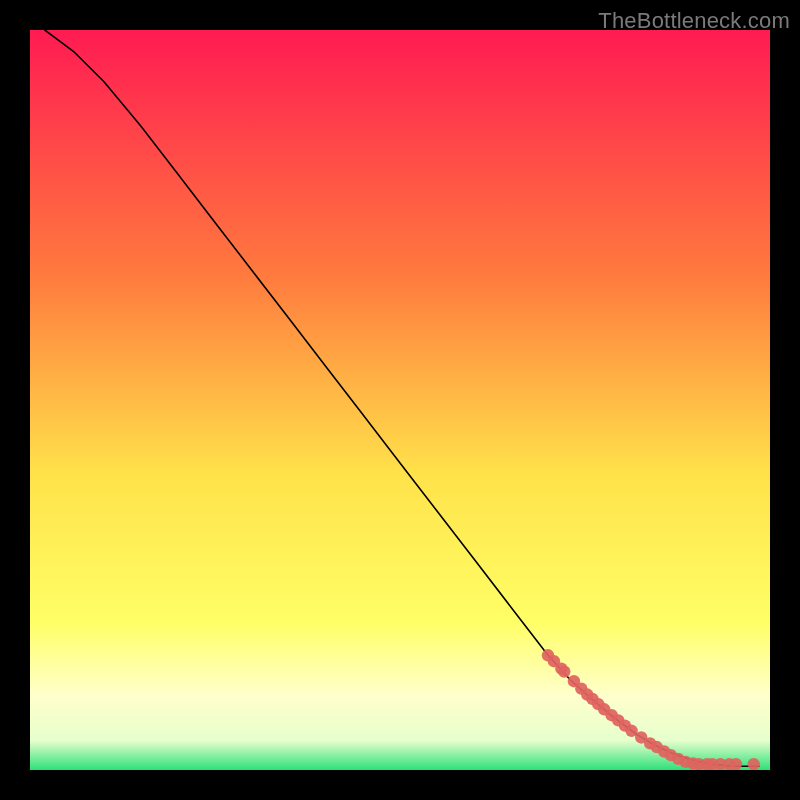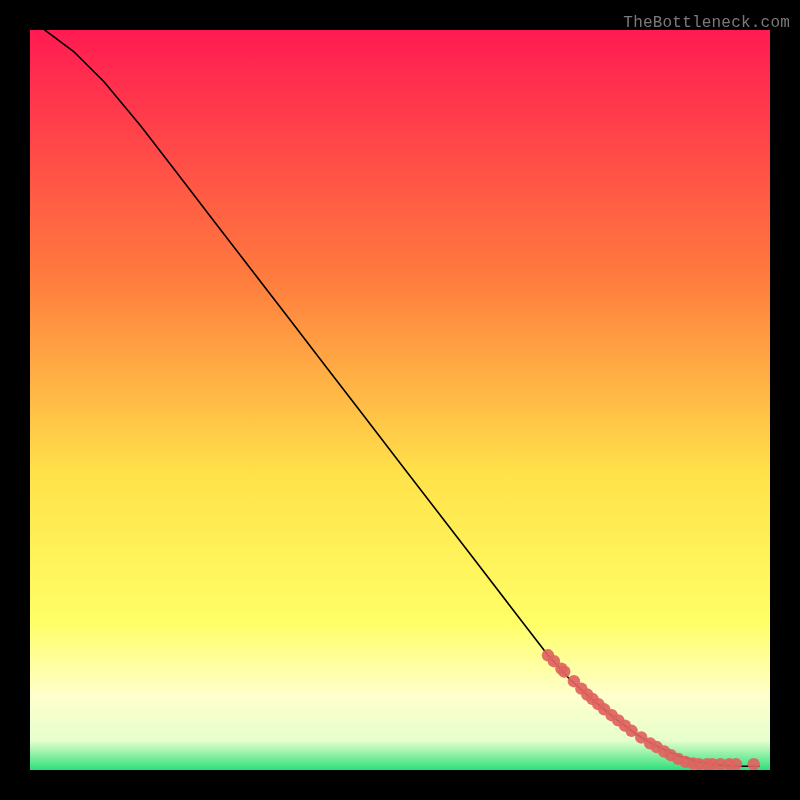--- a/index.html
+++ b/index.html
@@ -12,28 +12,27 @@
     font-family: Arial, Helvetica, sans-serif;
   }
   .frame {
     position: relative;
     width: 800px;
     height: 800px;
     background: #000;
   }
   .watermark {
     position: absolute;
-    top: 14px;
+    top: 8px;
     right: 10px;
     color: #7a7a7a;
-    font-size: 16px;
+    font-size: 22px;
     font-weight: 400;
     letter-spacing: 0.2px;
     user-select: none;
-    font-family: Liberation Mono, monospace;
   }
   .plot-area {
     position: absolute;
     left: 30px;
     top: 30px;
     width: 740px;
     height: 740px;
   }
   svg {
     display: block;

